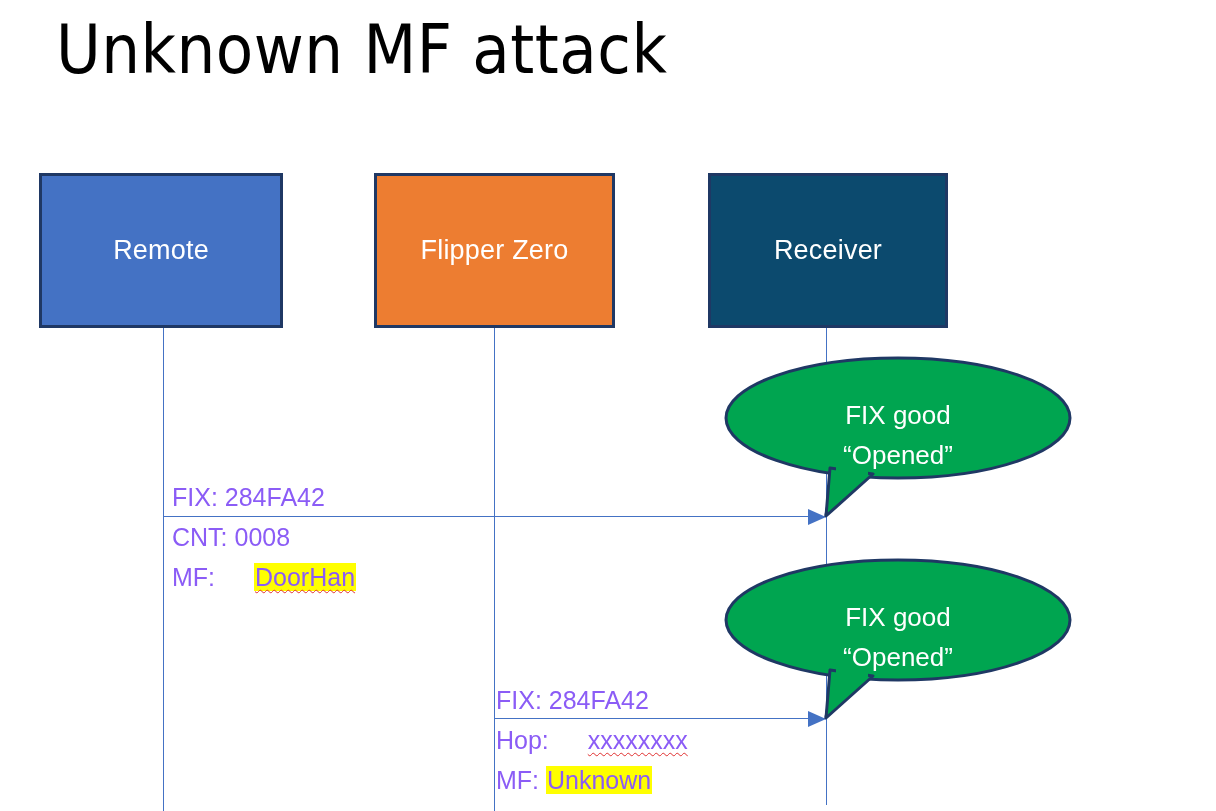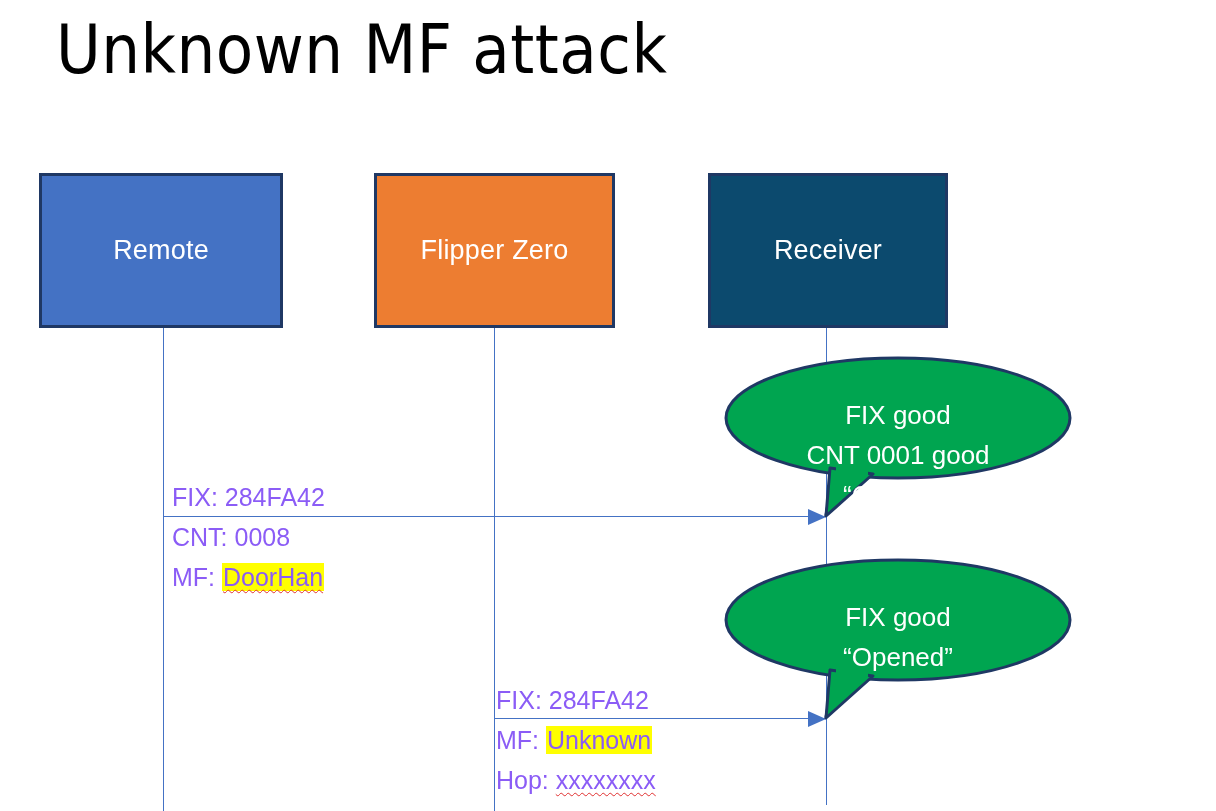--- a/index.html
+++ b/index.html
@@ -90,20 +90,21 @@
   .hl {
     background: #FFFF00;
     padding: 0 1px;
   }
   .sp {
     text-decoration: underline;
     text-decoration-style: wavy;
     text-decoration-color: #E03030;
     text-decoration-thickness: 1px;
     text-underline-offset: 3px;
+    margin-left: 32px;
   }
 
   
   .bubble-wrap { position: absolute; }
   #bubble-1 { left: 718px; top: 355px; width: 360px; height: 168px; }
   #bubble-2 { left: 718px; top: 557px; width: 360px; height: 168px; }
   .bubble-svg { position: absolute; left: 0; top: 0; }
   .bubble-text {
     position: absolute;
     left: 0;
@@ -161,39 +162,38 @@
 
   <div class="msg-arrow" id="arrow-2"></div>
   <div class="arrow-head" id="arrow-head-2"></div>
 
   <div class="msg-text" id="msg-text-2">
     <div>
       <span>FIX:</span>
       <span>284FA42</span>
     </div>
     <div>
+      <span>Hop:</span>
+      <span class="sp">xxxxxxxx</span>
+    </div>
+    <div>
       <span>MF:</span>
       <span class="hl">Unknown</span>
-    </div>
-    <div>
-      <span>Hop:</span>
-      <span class="sp">xxxxxxxx</span>
     </div>
   </div>
 
   <div class="bubble-wrap" id="bubble-1">
     <svg class="bubble-svg" width="360" height="168" viewBox="0 0 360 168">
       <path d="M 115 122 L 108 160 L 133 120 Z" fill="#00A550" stroke="#1F3864" stroke-width="3" stroke-linejoin="round"></path>
       <ellipse cx="180" cy="63" rx="172" ry="60" fill="#00A550" stroke="#1F3864" stroke-width="3"></ellipse>
       <path d="M 112 113 L 108 161 L 155 119 Z" fill="#00A550" stroke="#1F3864" stroke-width="3" stroke-linejoin="round"></path>
       <path d="M 118 112 L 150 112 L 150 120 L 118 120 Z" fill="#00A550" stroke="none"></path>
     </svg>
     <div class="bubble-text">
       <span>FIX good</span>
-      <span>CNT 0001 good</span>
       <span>“Opened”</span>
     </div>
   </div>
 
   <div class="bubble-wrap" id="bubble-2">
     <svg class="bubble-svg" width="360" height="168" viewBox="0 0 360 168">
       <path d="M 115 122 L 108 160 L 133 120 Z" fill="#00A550" stroke="#1F3864" stroke-width="3" stroke-linejoin="round"></path>
       <ellipse cx="180" cy="63" rx="172" ry="60" fill="#00A550" stroke="#1F3864" stroke-width="3"></ellipse>
       <path d="M 112 113 L 108 161 L 155 119 Z" fill="#00A550" stroke="#1F3864" stroke-width="3" stroke-linejoin="round"></path>
       <path d="M 118 112 L 150 112 L 150 120 L 118 120 Z" fill="#00A550" stroke="none"></path>

